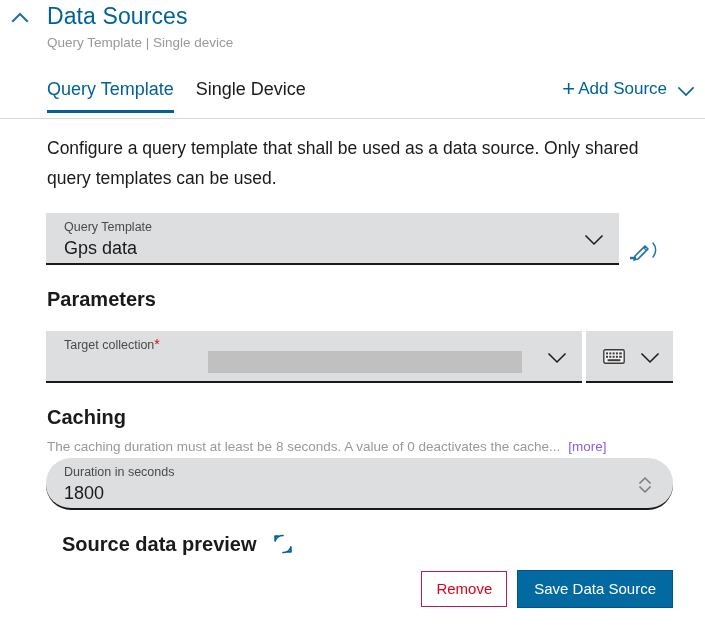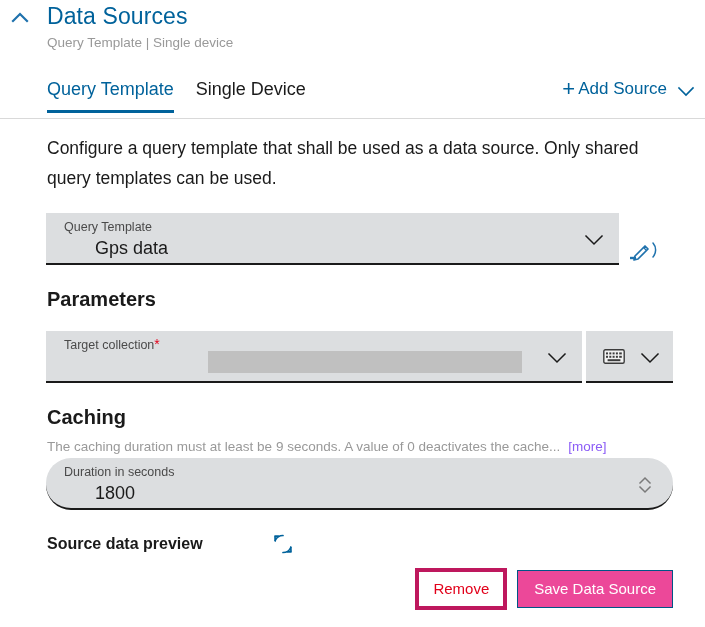--- a/index.html
+++ b/index.html
@@ -154,21 +154,20 @@
     vertical-align: top;
   }
   .field-value {
     position: absolute;
     left: 18px;
     top: 23px;
     font-size: 18px;
     color: #1a1a1a;
     line-height: 24px;
     white-space: nowrap;
-    margin-left: 31px;
   }
   .chevron {
     position: absolute;
     width: 26px;
     height: 26px;
     cursor: pointer;
   }
 
   
   #field-query-template {
@@ -252,23 +251,23 @@
     right: 18px;
     top: 14px;
     width: 20px;
     height: 26px;
     cursor: pointer;
   }
 
   
   #preview-title {
     position: absolute;
-    left: 47px;
+    left: 62px;
     top: 531px;
-    font-size: 16px;
+    font-size: 20px;
     font-weight: bold;
     color: #1a1a1a;
     line-height: 26px;
   }
   .refresh-icon {
     position: absolute;
     left: 270px;
     top: 531px;
     width: 26px;
     height: 26px;
@@ -293,30 +292,30 @@
     font-size: 15px;
     line-height: 18px;
     padding: 8px 14px;
     margin-left: 10px;
     cursor: pointer;
     box-sizing: border-box;
     background: #ffffff;
     white-space: nowrap;
   }
   .btn-remove {
-    border: 4px solid #be185d;
+    border: 1px solid #be185d;
     color: #e2001a;
   }
   .btn-cancel {
     border: 1px solid #00629b;
     color: #00629b;
   }
   .btn-save {
     border: 1px solid #005587;
-    background: #ec4899;
+    background: #0369a1;
     color: #ffffff;
     padding: 9px 16px;
   }
 </style>
 </head>
 <body>
 
 <div class="header">
 
   <div class="collapse-icon">
@@ -403,21 +402,21 @@
   <div class="chevron">
     <svg width="26" height="26" viewBox="0 0 26 26" fill="none" xmlns="http://www.w3.org/2000/svg">
       <path d="M5 10 L13 18 L21 10" stroke="#1a1a1a" stroke-width="1.5" stroke-linecap="square" fill="none"></path>
     </svg>
   </div>
 </div>
 
 <div class="section-title" id="caching-title">Caching</div>
 
 <div class="caching-desc">
-  <span>The caching duration must at least be 9 seconds. A value of 0 deactivates the cache...</span><span class="more-link">[more]</span>
+  <span>The caching duration must at least be 8 seconds. A value of 0 deactivates the cache...</span><span class="more-link">[more]</span>
 </div>
 
 <div class="field" id="field-duration">
   <div class="field-label">Duration in seconds</div>
   <div class="field-value">1800</div>
   <div class="spinner">
     <svg width="20" height="26" viewBox="0 0 20 26" fill="none" xmlns="http://www.w3.org/2000/svg">
       <path d="M5 11 L10 6 L15 11" stroke="#7a7a7a" stroke-width="1.5" stroke-linecap="square" fill="none"></path>
       <path d="M5 15 L10 20 L15 15" stroke="#7a7a7a" stroke-width="1.5" stroke-linecap="square" fill="none"></path>
     </svg>

